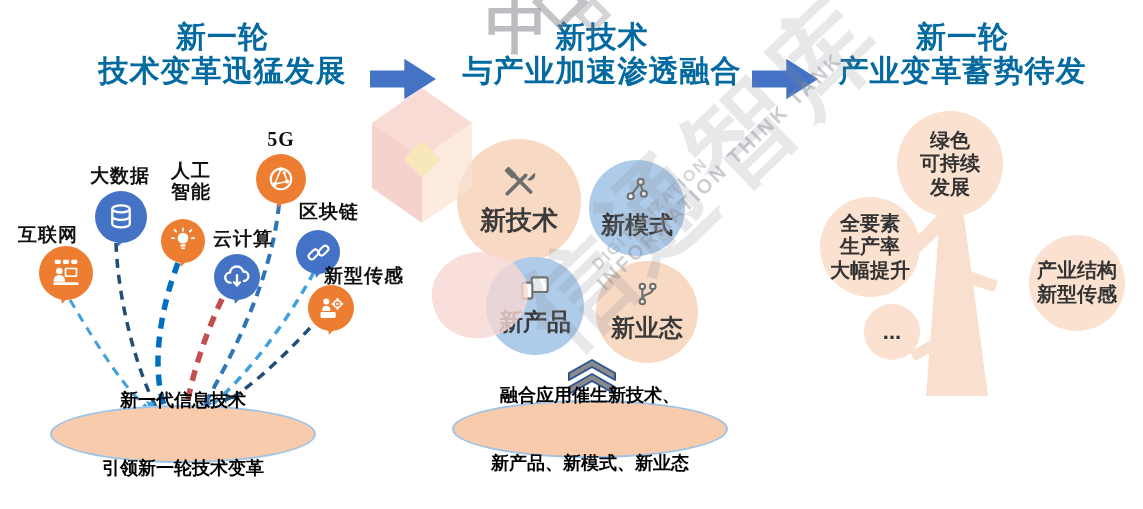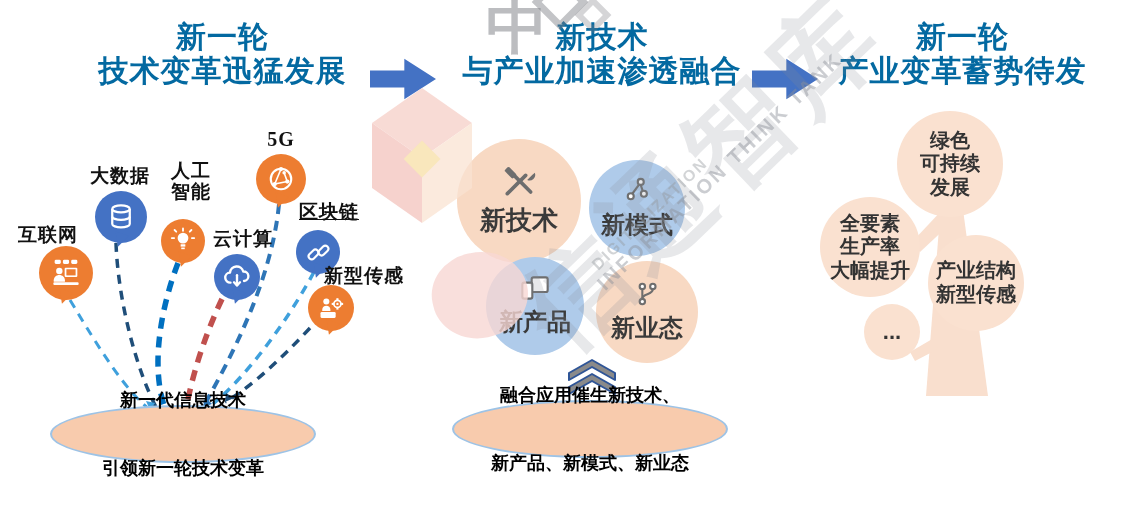--- a/index.html
+++ b/index.html
@@ -172,21 +172,21 @@
         </g>
       <g fill="#fff">
           <circle cx="12" cy="4" r="1.7"></circle>
           <circle cx="7" cy="16" r="1.7"></circle>
           <circle cx="17" cy="14" r="1.7"></circle>
           <circle cx="14.5" cy="7" r="1.4"></circle>
         </g>
     </svg>
   </div>
 
-  <div class="bubble-label" style="left:294px;top:201px;width:70px;text-decoration:underline;">区块链</div>
+  <div class="bubble-label" style="left:294px;top:201px;width:70px;">区块链</div>
   <div class="bubble blue" style="left:296px;top:230px;width:44px;height:44px;">
     <svg width="27" height="27" viewBox="0 0 24 24">
       <g fill="none" stroke="#fff" stroke-width="1.9">
       <rect x="2.6" y="11" width="10" height="5.4" rx="2.7" transform="rotate(-45 7.6 13.7)"></rect>
       <rect x="11.4" y="7.6" width="10" height="5.4" rx="2.7" transform="rotate(-45 16.4 10.3)"></rect>
         </g>
     </svg>
   </div>
 
   <div class="bubble-label" style="left:318px;top:265px;width:92px;">新型传感</div>
@@ -287,21 +287,21 @@
   <div class="leaf" style="left:897px;top:111px;width:106px;height:106px;">
     <div>绿色</div>
     <div>可持续</div>
     <div>发展</div>
   </div>
   <div class="leaf" style="left:820px;top:197px;width:100px;height:100px;">
     <div>全要素</div>
     <div>生产率</div>
     <div>大幅提升</div>
   </div>
-  <div class="leaf" style="left:928px;top:235px;width:96px;height:96px;">
+  <div class="leaf" style="left:1029px;top:235px;width:96px;height:96px;">
     <div>产业结构</div>
     <div>新型传感</div>
   </div>
   <div class="leaf" style="left:864px;top:304px;width:56px;height:56px;font-size:22px;">
     <div>...</div>
   </div>
 
 
   <div class="wm">
     <div class="wm-cube">

